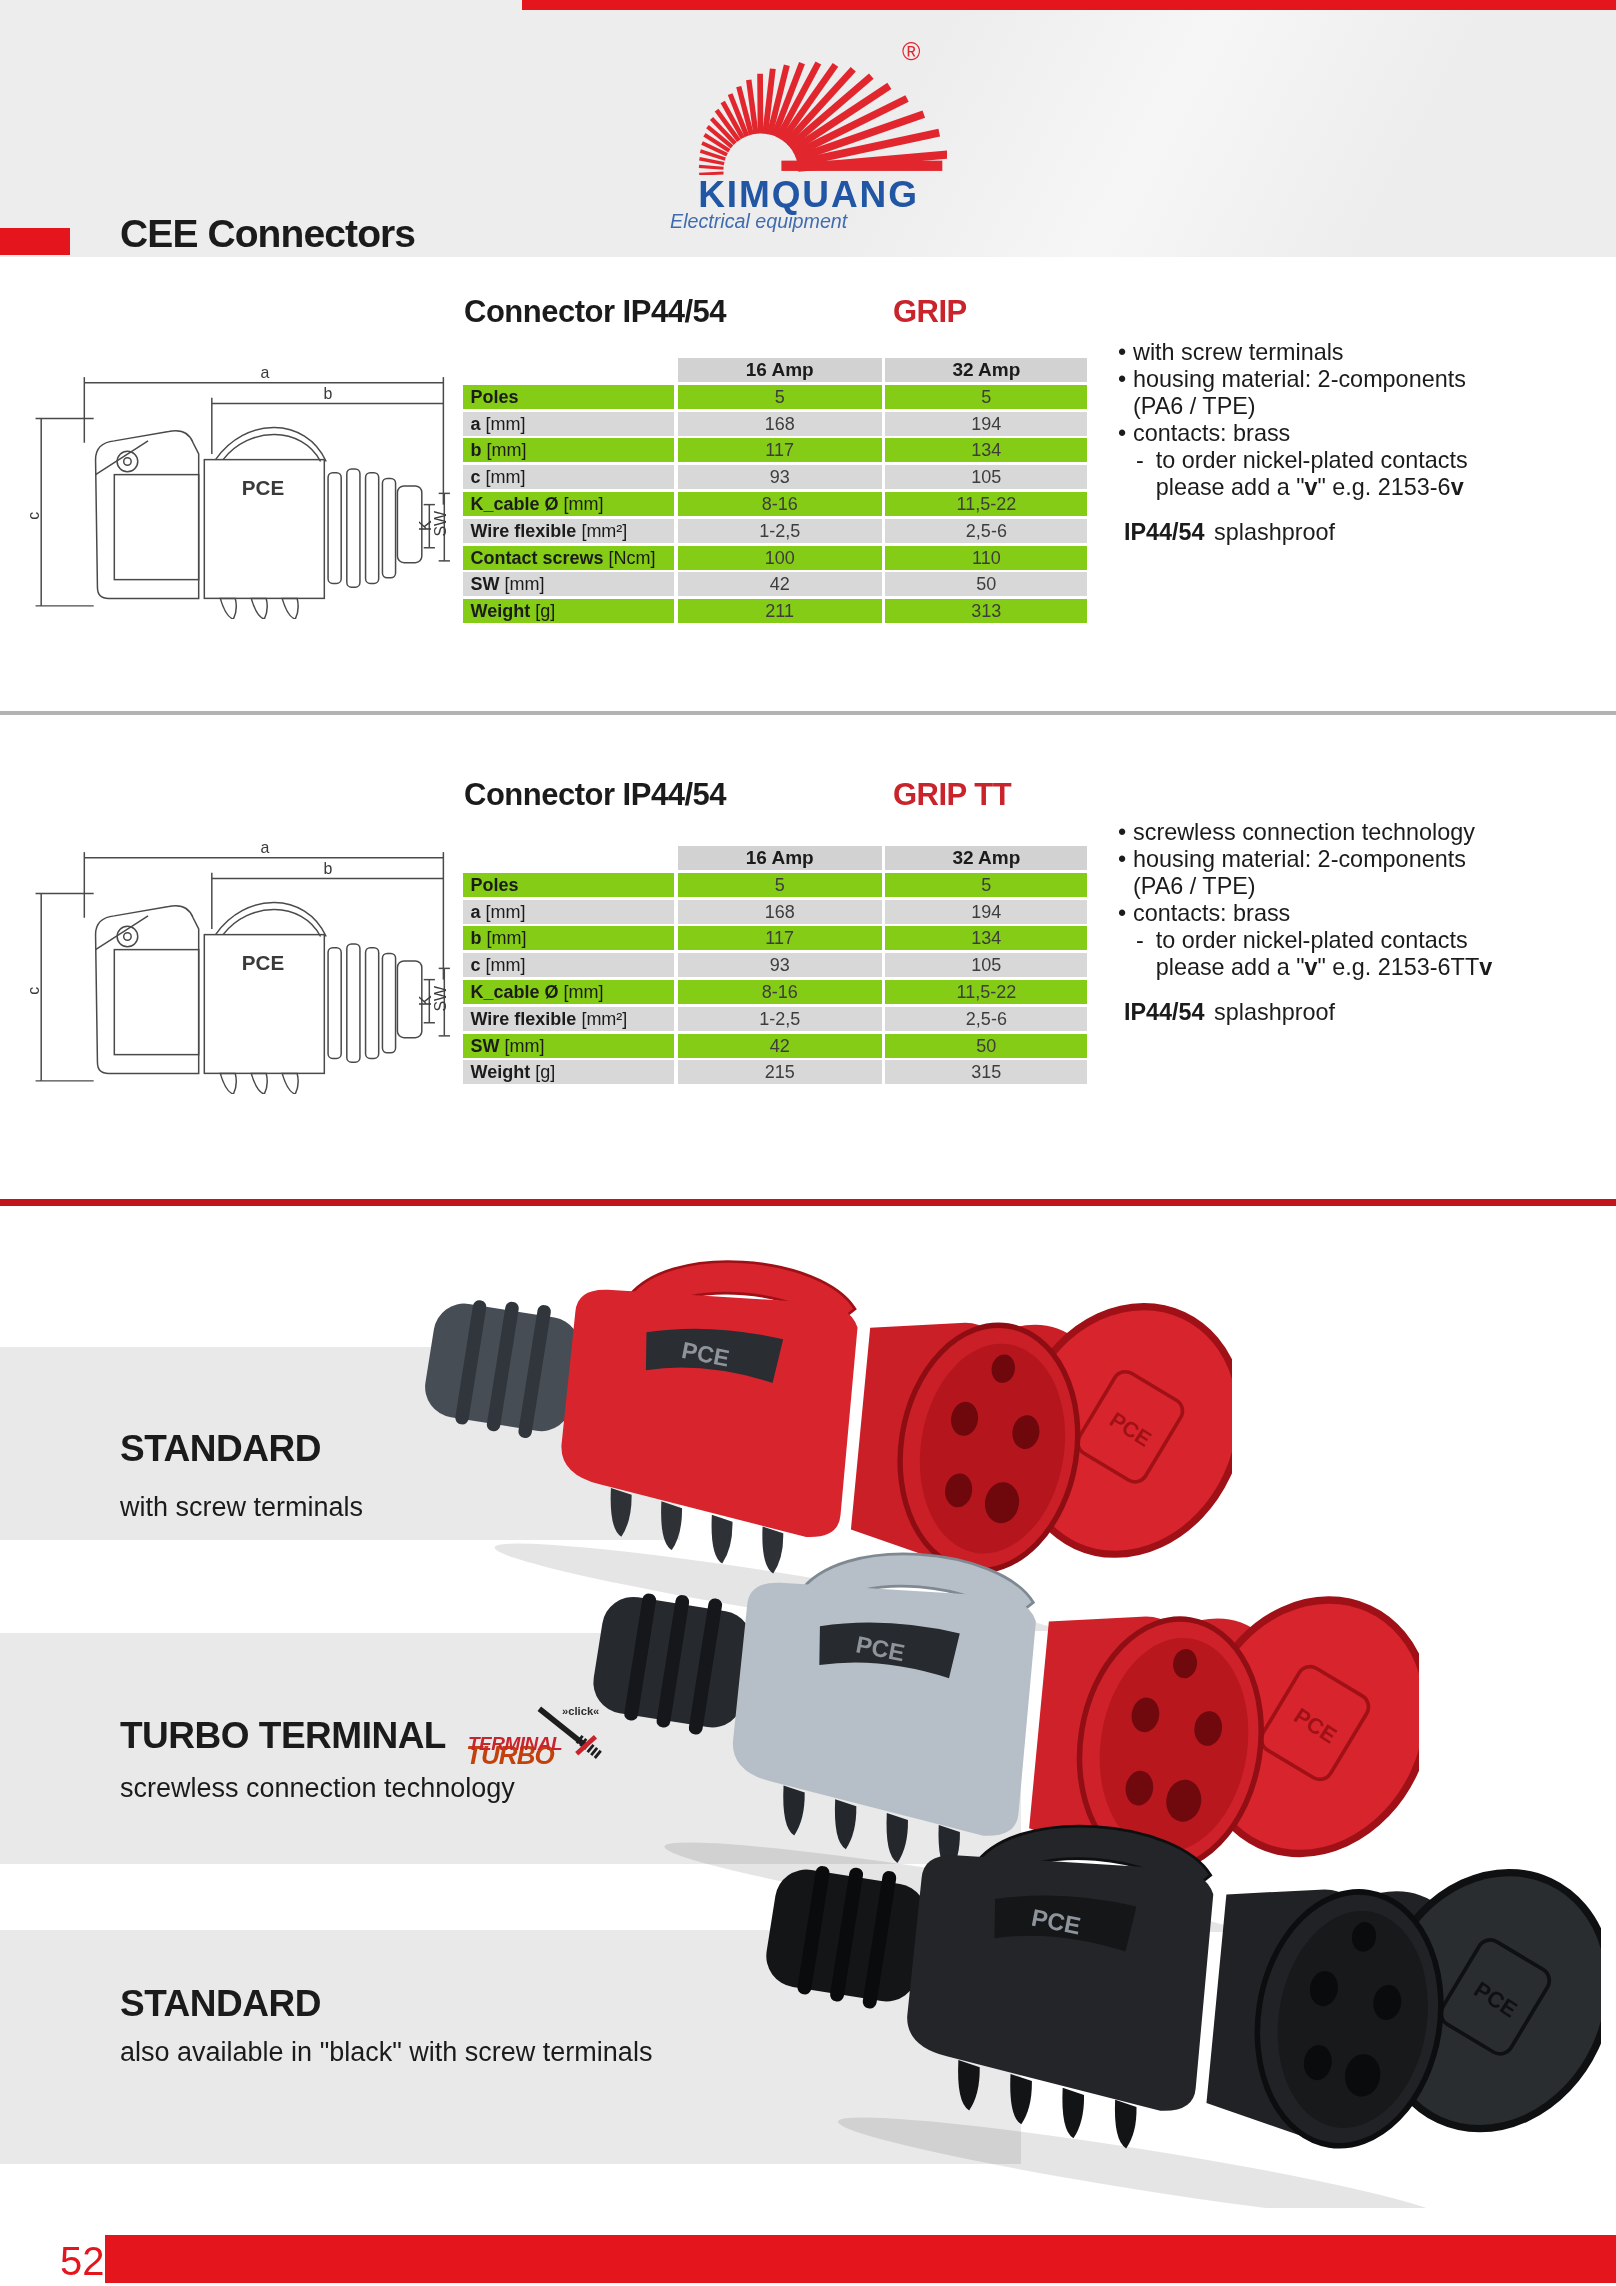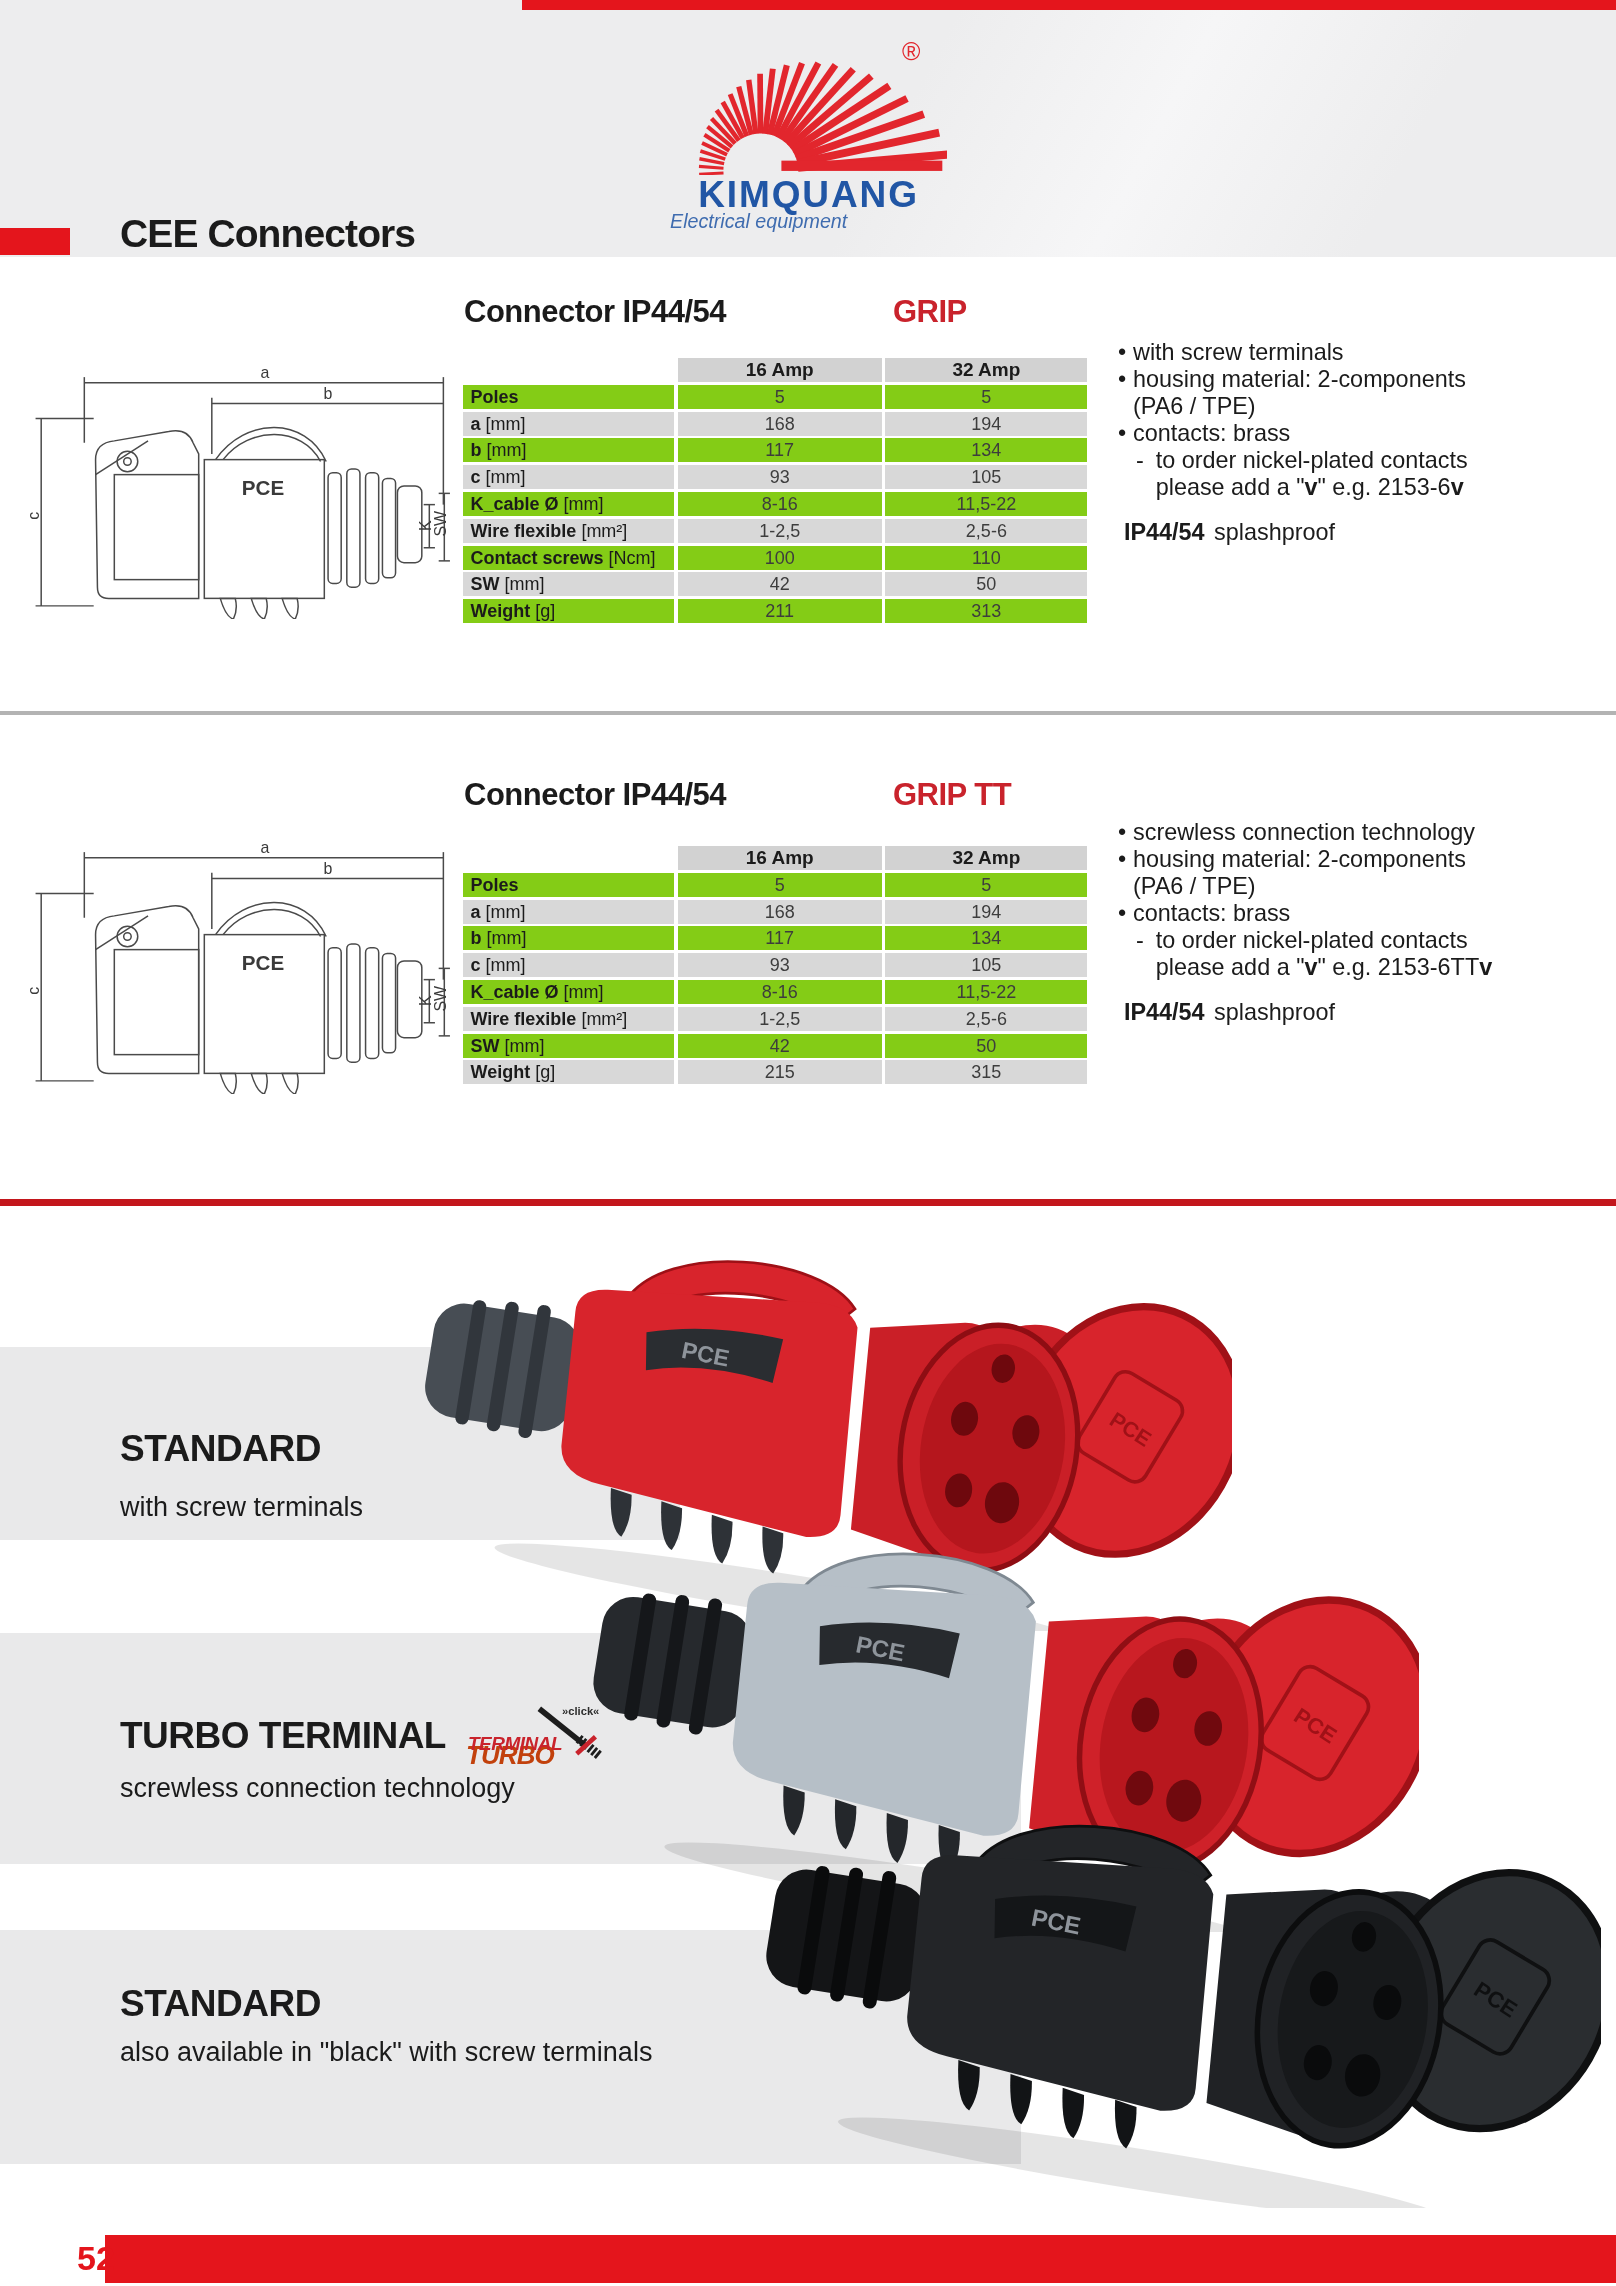--- a/index.html
+++ b/index.html
@@ -50,21 +50,21 @@
   .conn{position:absolute;z-index:2;}
   
   .badge{position:absolute;width:141px;height:58px;z-index:3;}
   .badge .l1{position:absolute;left:0;top:1.9px;font-size:26px;font-weight:700;font-style:italic;letter-spacing:-0.9px;}
   .badge .l2{position:absolute;left:1.9px;top:28px;font-size:19px;font-weight:700;font-style:italic;letter-spacing:-0.5px;}
   .badge .click{position:absolute;left:96px;top:0px;font-size:11.2px;color:#2d2d2d;font-weight:700;}
   .badge svg{position:absolute;left:0;top:0;}
   
   .footer-url{position:absolute;left:0;top:2213px;width:1616px;text-align:center;
      font-size:24px;color:#8e8e8e;z-index:4;}
-  .page-num{position:absolute;left:77px;top:2239px;font-size:34px;font-weight:700;z-index:4;}
+  .page-num{position:absolute;left:60px;top:2239px;font-size:40px;font-weight:400;z-index:4;}
   .footer-bar{position:absolute;left:105px;top:2235px;width:1511px;height:48px;z-index:3;}
   .tech{position:absolute;}
   text{font-family:"Liberation Sans", sans-serif;}
 </style>
 </head>
 <body>
 
 <div class="page">
   <div class="header-band"></div>
   <div class="top-red-bar" id="topbar" style="background: rgb(228, 21, 28);"></div>

